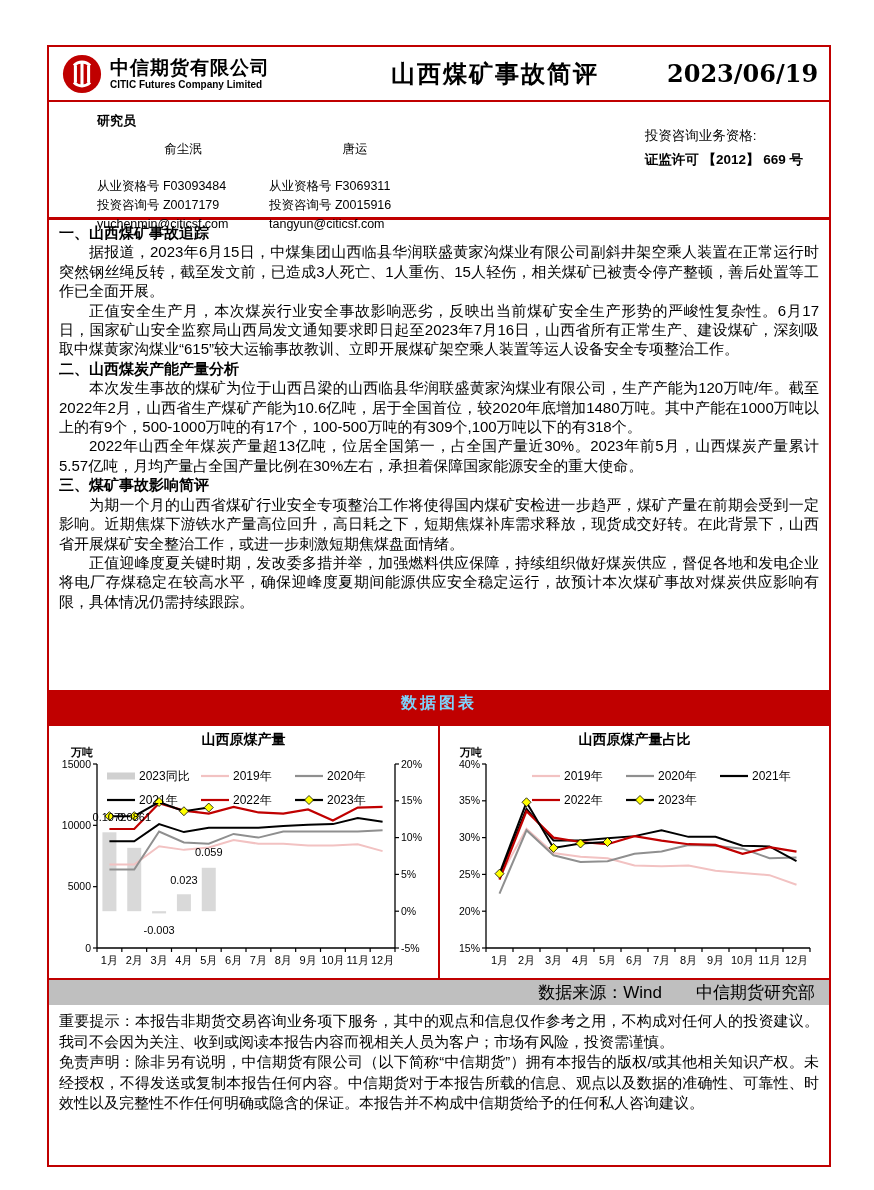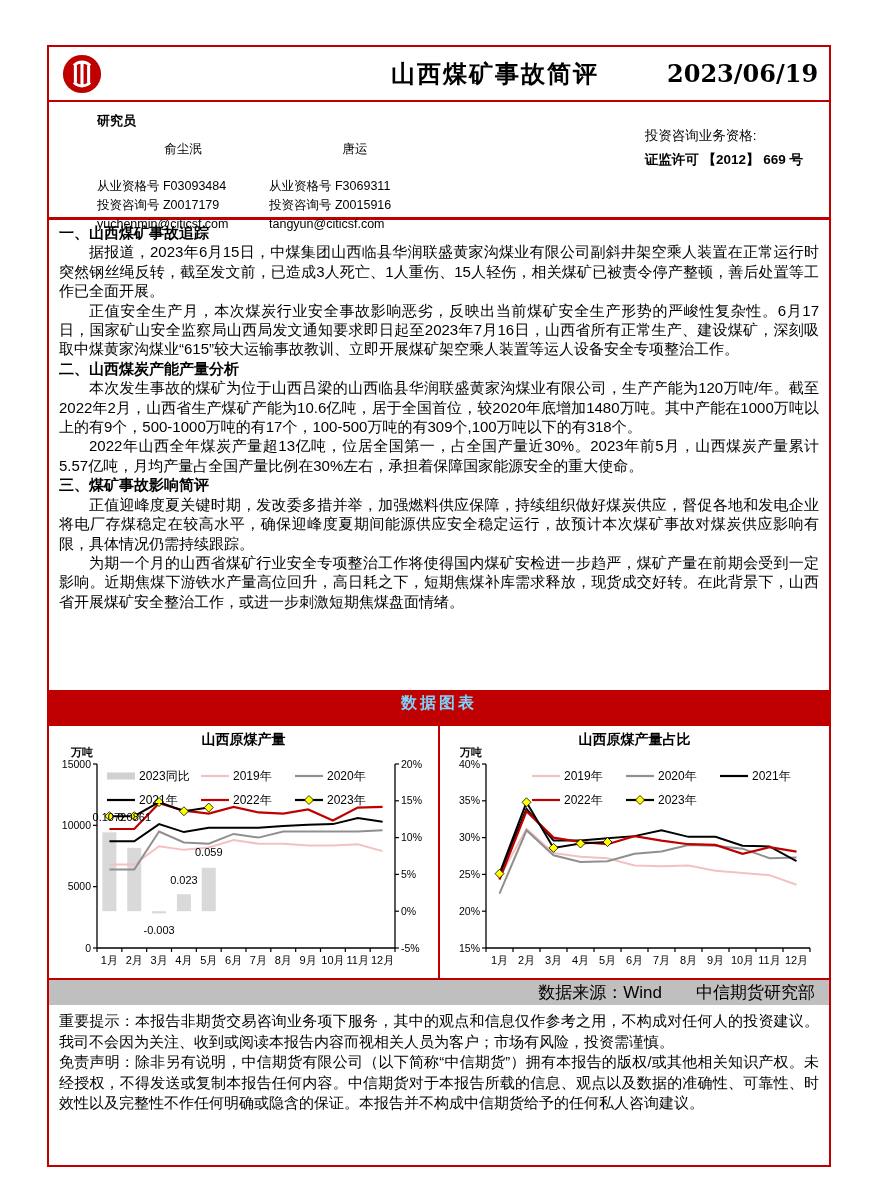--- a/index.html
+++ b/index.html
@@ -54,20 +54,24 @@
   <div class="header">
     <div class="brand">
       <svg width="42" height="42" viewBox="0 0 44 44">
         <circle cx="22" cy="22" r="20" fill="#c00000"></circle>
         <rect x="13.5" y="13" width="3.2" height="18" fill="#ffffff"></rect>
         <rect x="20.4" y="10" width="3.2" height="24" fill="#ffffff"></rect>
         <rect x="27.3" y="13" width="3.2" height="18" fill="#ffffff"></rect>
         <path d="M13.5 13 A12 12 0 0 1 30.5 13" stroke="#ffffff" stroke-width="3" fill="none"></path>
         <path d="M13.5 31 A12 12 0 0 0 30.5 31" stroke="#ffffff" stroke-width="3" fill="none"></path>
       </svg>
+      <div class="brand-names">
+        <div class="brand-cn">中信期货有限公司</div>
+        <div class="brand-en">CITIC Futures Company Limited</div>
+      </div>
     </div>
     <div class="report-title">山西煤矿事故简评</div>
     <div class="report-date">2023/06/19</div>
   </div>
 
   <div class="info">
     <div class="role">研究员</div>
     <div class="researchers">
       <div class="researcher">
         <div class="r-name">俞尘泯</div>
@@ -89,22 +93,22 @@
   </div>
 
   <div class="body-text">
     <div class="sec-heading">一、山西煤矿事故追踪</div>
     <p>据报道，2023年6月15日，中煤集团山西临县华润联盛黄家沟煤业有限公司副斜井架空乘人装置在正常运行时突然钢丝绳反转，截至发文前，已造成3人死亡、1人重伤、15人轻伤，相关煤矿已被责令停产整顿，善后处置等工作已全面开展。</p>
     <p>正值安全生产月，本次煤炭行业安全事故影响恶劣，反映出当前煤矿安全生产形势的严峻性复杂性。6月17日，国家矿山安全监察局山西局发文通知要求即日起至2023年7月16日，山西省所有正常生产、建设煤矿，深刻吸取中煤黄家沟煤业“615”较大运输事故教训、立即开展煤矿架空乘人装置等运人设备安全专项整治工作。</p>
     <div class="sec-heading">二、山西煤炭产能产量分析</div>
     <p>本次发生事故的煤矿为位于山西吕梁的山西临县华润联盛黄家沟煤业有限公司，生产产能为120万吨/年。截至2022年2月，山西省生产煤矿产能为10.6亿吨，居于全国首位，较2020年底增加1480万吨。其中产能在1000万吨以上的有9个，500-1000万吨的有17个，100-500万吨的有309个,100万吨以下的有318个。</p>
     <p>2022年山西全年煤炭产量超13亿吨，位居全国第一，占全国产量近30%。2023年前5月，山西煤炭产量累计5.57亿吨，月均产量占全国产量比例在30%左右，承担着保障国家能源安全的重大使命。</p>
     <div class="sec-heading">三、煤矿事故影响简评</div>
+    <p>为期一个月的山西省煤矿行业安全专项整治工作将使得国内煤矿安检进一步趋严，煤矿产量在前期会受到一定影响。近期焦煤下游铁水产量高位回升，高日耗之下，短期焦煤补库需求释放，现货成交好转。在此背景下，山西省开展煤矿安全整治工作，或进一步刺激短期焦煤盘面情绪。</p>
     <p>正值迎峰度夏关键时期，发改委多措并举，加强燃料供应保障，持续组织做好煤炭供应，督促各地和发电企业将电厂存煤稳定在较高水平，确保迎峰度夏期间能源供应安全稳定运行，故预计本次煤矿事故对煤炭供应影响有限，具体情况仍需持续跟踪。</p>
-    <p>为期一个月的山西省煤矿行业安全专项整治工作将使得国内煤矿安检进一步趋严，煤矿产量在前期会受到一定影响。近期焦煤下游铁水产量高位回升，高日耗之下，短期焦煤补库需求释放，现货成交好转。在此背景下，山西省开展煤矿安全整治工作，或进一步刺激短期焦煤盘面情绪。</p>
   </div>
 
   <div class="banner">数据图表</div>
 
   <div class="charts">
     <div class="chart-panel">
       <div class="chart-title">山西原煤产量</div>
       <svg id="chart-0" width="388" height="228">
           <line x1="48" y1="18" x2="48" y2="202" stroke="#000" stroke-width="1.3"></line>
           <line x1="48" y1="202" x2="346" y2="202" stroke="#000" stroke-width="1.3"></line>

